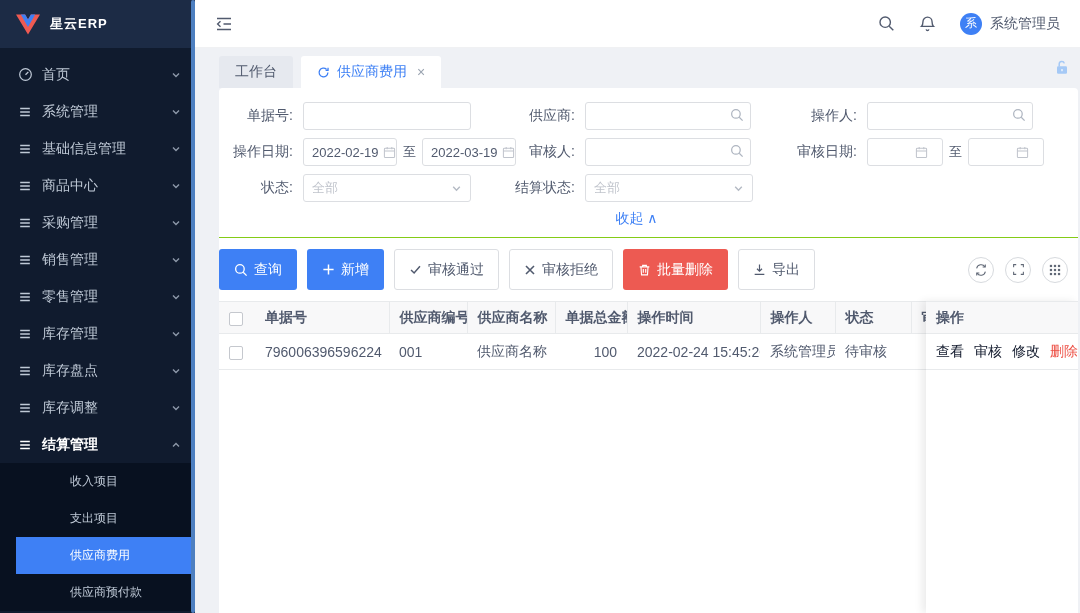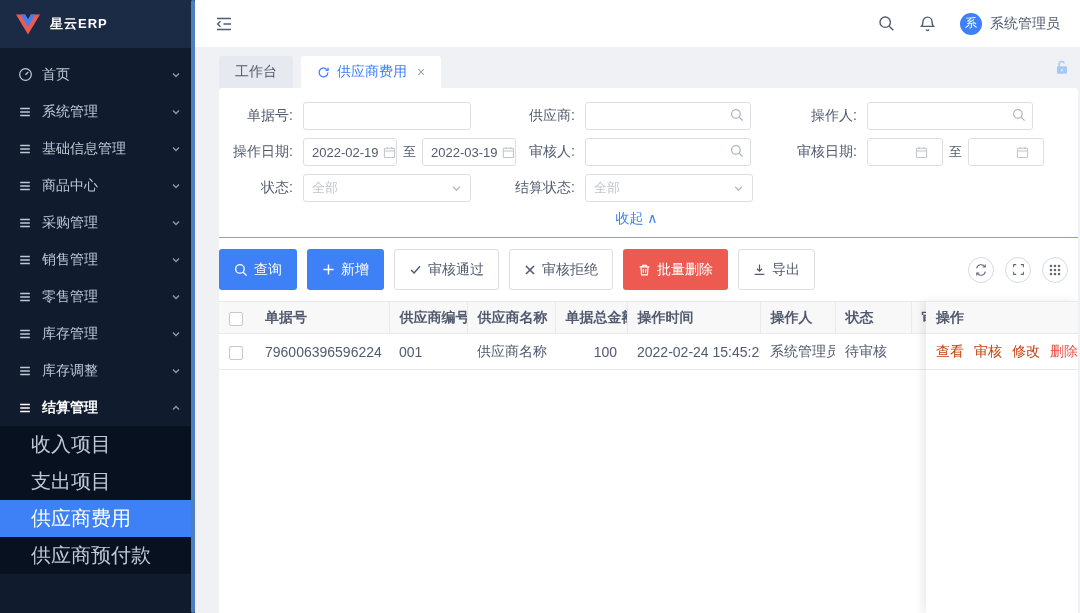--- a/index.html
+++ b/index.html
@@ -11,21 +11,21 @@
   .sidebar { width:195px; flex-shrink:0; background:#101b2e; display:flex; flex-direction:column; position:relative; }
   .logo { height:48px; background:#1c2b45; display:flex; align-items:center; padding-left:16px; gap:10px; flex-shrink:0; }
   .logo-text { color:#ffffff; font-size:13px; font-weight:bold; letter-spacing:1px; }
   .menu { flex:1; padding-top:8px; overflow:hidden; }
   .menu-item { height:37px; display:flex; align-items:center; padding:0 14px 0 18px; color:#bfc9d6; font-size:14px; cursor:pointer; }
   .menu-item .mi-icon { width:16px; height:16px; margin-right:8px; display:flex; align-items:center; color:#bfc9d6; }
   .menu-item .chev { margin-left:auto; color:#8d98a9; display:flex; }
   .menu-item.expanded { color:#ffffff; font-weight:bold; }
   .menu-item.expanded .mi-icon { color:#ffffff; }
   .submenu { background:#081120; }
-  .sub-item { height:37px; display:flex; align-items:center; padding-left:31px; color:#bfc9d6; font-size:20px; cursor:pointer; }
+  .sub-item { height:37px; display:flex; align-items:center; padding-left:54px; color:#bfc9d6; font-size:12px; cursor:pointer;margin-left:16px; }
   .sub-item.active { background:#3e80f5; color:#ffffff; }
   .side-scroll { position:absolute; top:0; right:0; bottom:0; width:4px; background:#4d7fc0; border-radius:2px; }
 
   
   .main { flex:1; display:flex; flex-direction:column; min-width:0; }
   .topbar { height:48px; background:#ffffff; display:flex; align-items:center; padding:0 20px; border-bottom:1px solid #f0f1f3; flex-shrink:0; }
   .fold-btn { display:flex; align-items:center; color:#515a6e; cursor:pointer; }
   .topbar-right { margin-left:auto; display:flex; align-items:center; gap:24px; }
   .tb-icon { color:#515a6e; display:flex; cursor:pointer; }
   .user-chip { display:flex; align-items:center; gap:8px; cursor:pointer; }
@@ -77,21 +77,21 @@
   table.data-table { border-collapse:collapse; width:100%; table-layout:fixed; }
   .data-table th { background:#f8f8f9; height:32px; font-size:14px; color:#515a6e; font-weight:bold; text-align:left; padding:0 10px; border-top:1px solid #e8eaec; border-bottom:1px solid #e8eaec; white-space:nowrap; overflow:hidden; }
   .data-table th:not(:first-child):not(:last-child) { border-right:1px solid #e8eaec; }
   .data-table td { height:36px; font-size:14px; color:#515a6e; padding:0 10px; border-bottom:1px solid #e8eaec; white-space:nowrap; overflow:hidden; }
   .al-right { text-align:right; }
   .cbx { width:14px; height:14px; border:1px solid #c5c8ce; border-radius:2px; background:#fff; display:inline-block; vertical-align:middle; cursor:pointer; }
   .fixed-col { position:absolute; top:0; right:0; bottom:0; width:152px; background:#ffffff; box-shadow:-4px 0 8px rgba(0,0,0,0.08); }
   .fc-header { height:33px; background:#f8f8f9; border-top:1px solid #e8eaec; border-bottom:1px solid #e8eaec; display:flex; align-items:center; padding-left:10px; font-size:14px; font-weight:bold; color:#515a6e; }
   .fc-row { height:36px; border-bottom:1px solid #e8eaec; display:flex; align-items:center; gap:10px; padding-left:10px; font-size:14px; }
   .action-link { cursor:pointer; }
-  .action-link.blue { color:#c2410c; }
+  .action-link.blue { color:#0f172a; }
   .action-link.red { color:#ed4f44; }
 </style>
 </head>
 <body>
 
 <div class="app">
 
   <aside class="sidebar">
     <div class="logo">
       <span style="display:flex;">
@@ -195,20 +195,33 @@
             </svg>
           </span>
         </div>
         <div class="menu-item">
           <span class="mi-icon">
             <svg width="14" height="14" viewBox="0 0 16 16" fill="none" stroke="currentColor" stroke-width="1.5">
               <path d="M2.5 4h11M2.5 8h11M2.5 12h11"></path>
             </svg>
           </span>
           <span>库存管理</span>
+          <span class="chev">
+            <svg width="10" height="10" viewBox="0 0 10 10" fill="none" stroke="currentColor" stroke-width="1.4">
+              <path d="M2 3.5L5 6.5L8 3.5"></path>
+            </svg>
+          </span>
+        </div>
+        <div class="menu-item">
+          <span class="mi-icon">
+            <svg width="14" height="14" viewBox="0 0 16 16" fill="none" stroke="currentColor" stroke-width="1.5">
+              <path d="M2.5 4h11M2.5 8h11M2.5 12h11"></path>
+            </svg>
+          </span>
+          <span>库存盘点</span>
           <span class="chev">
             <svg width="10" height="10" viewBox="0 0 10 10" fill="none" stroke="currentColor" stroke-width="1.4">
               <path d="M2 3.5L5 6.5L8 3.5"></path>
             </svg>
           </span>
         </div>
         <div class="menu-item">
           <span class="mi-icon">
             <svg width="14" height="14" viewBox="0 0 16 16" fill="none" stroke="currentColor" stroke-width="1.5">
               <path d="M2.5 4h11M2.5 8h11M2.5 12h11"></path>

